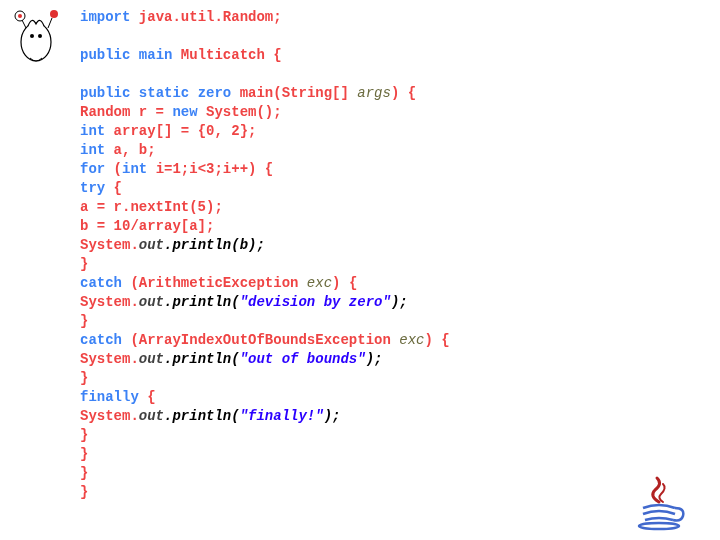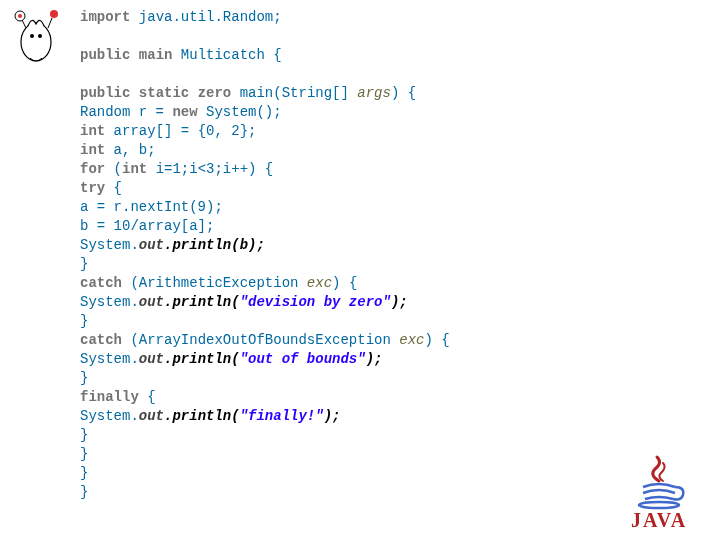--- a/index.html
+++ b/index.html
@@ -20,22 +20,22 @@
     width: 54px;
     height: 60px;
   }
   .code-block {
     position: absolute;
     left: 80px;
     top: 8px;
     line-height: 19px;
     white-space: pre;
   }
-  .kw { color: #737373; font-weight: bold; }
-  .plain { color: #0369a1; font-weight: normal;}
+  .kw { color: #3b82f6; font-weight: bold; }
+  .plain { color: #ef4444; font-weight: bold;}
   .param { color: #6b6b3f; font-style: italic; margin-top: 20px; }
   .field { color: #404040; font-style: italic; font-weight: bold;}
   .call-it { color: #000; font-style: italic; font-weight: bold;}
   .str { color: #2a00ff; font-style: italic; font-weight: bold;}
   .java-logo {
     position: absolute;
     right: 16px;
     bottom: 8px;
     width: 90px;
     text-align: center;
@@ -75,21 +75,21 @@
 <div class="code-block"><span class="kw">import</span><span class="plain"> java.util.Random;</span>
 
 <span class="kw">public</span><span class="plain"> </span><span class="kw">main</span><span class="plain"> Multicatch {</span>
 
 <span class="kw">public</span><span class="plain"> </span><span class="kw">static</span><span class="plain"> </span><span class="kw">zero</span><span class="plain"> main(String[] </span><span class="param">args</span><span class="plain">) {</span>
 <span class="plain">Random r = </span><span class="kw">new</span><span class="plain"> System();</span>
 <span class="kw">int</span><span class="plain"> array[] = {0, 2};</span>
 <span class="kw">int</span><span class="plain"> a, b;</span>
 <span class="kw">for</span><span class="plain"> (</span><span class="kw">int</span><span class="plain"> i=1;i&lt;3;i++) {</span>
 <span class="kw">try</span><span class="plain"> {</span>
-<span class="plain">a = r.nextInt(9);</span>
+<span class="plain">a = r.nextInt(5);</span>
 <span class="plain">b = 10/array[a];</span>
 <span class="plain">System.</span><span class="field">out</span><span class="call-it">.println(b);</span>
 <span class="plain">}</span>
 <span class="kw">catch</span><span class="plain"> (ArithmeticException </span><span class="param">exc</span><span class="plain">) {</span>
 <span class="plain">System.</span><span class="field">out</span><span class="call-it">.println(</span><span class="str">"devision by zero"</span><span class="call-it">);</span>
 <span class="plain">}</span>
 <span class="kw">catch</span><span class="plain"> (ArrayIndexOutOfBoundsException </span><span class="param">exc</span><span class="plain">) {</span>
 <span class="plain">System.</span><span class="field">out</span><span class="call-it">.println(</span><span class="str">"out of bounds"</span><span class="call-it">);</span>
 <span class="plain">}</span>
 <span class="kw">finally</span><span class="plain"> {</span>
@@ -104,14 +104,13 @@
     <svg viewBox="0 0 60 60">
       <path d="M28 6 Q34 12 26 18 Q20 24 30 30" fill="none" stroke="#B22222" stroke-width="3" stroke-linecap="round"></path>
       <path d="M34 12 Q38 16 32 22 Q28 26 34 30" fill="none" stroke="#B22222" stroke-width="2" stroke-linecap="round"></path>
       <path d="M14 36 Q30 30 46 36" fill="none" stroke="#4169cd" stroke-width="2.5"></path>
       <path d="M14 42 Q30 36 46 42" fill="none" stroke="#4169cd" stroke-width="2.5"></path>
       <path d="M16 48 Q30 44 44 48" fill="none" stroke="#4169cd" stroke-width="2.5"></path>
       <path d="M46 36 Q56 36 54 44 Q52 50 44 48" fill="none" stroke="#4169cd" stroke-width="2.5"></path>
       <ellipse cx="30" cy="54" rx="20" ry="3" fill="none" stroke="#4169cd" stroke-width="2.5"></ellipse>
     </svg>
   </div>
-  <div class="java-text">JAVA</div>
 </div>
 
 </body></html>

